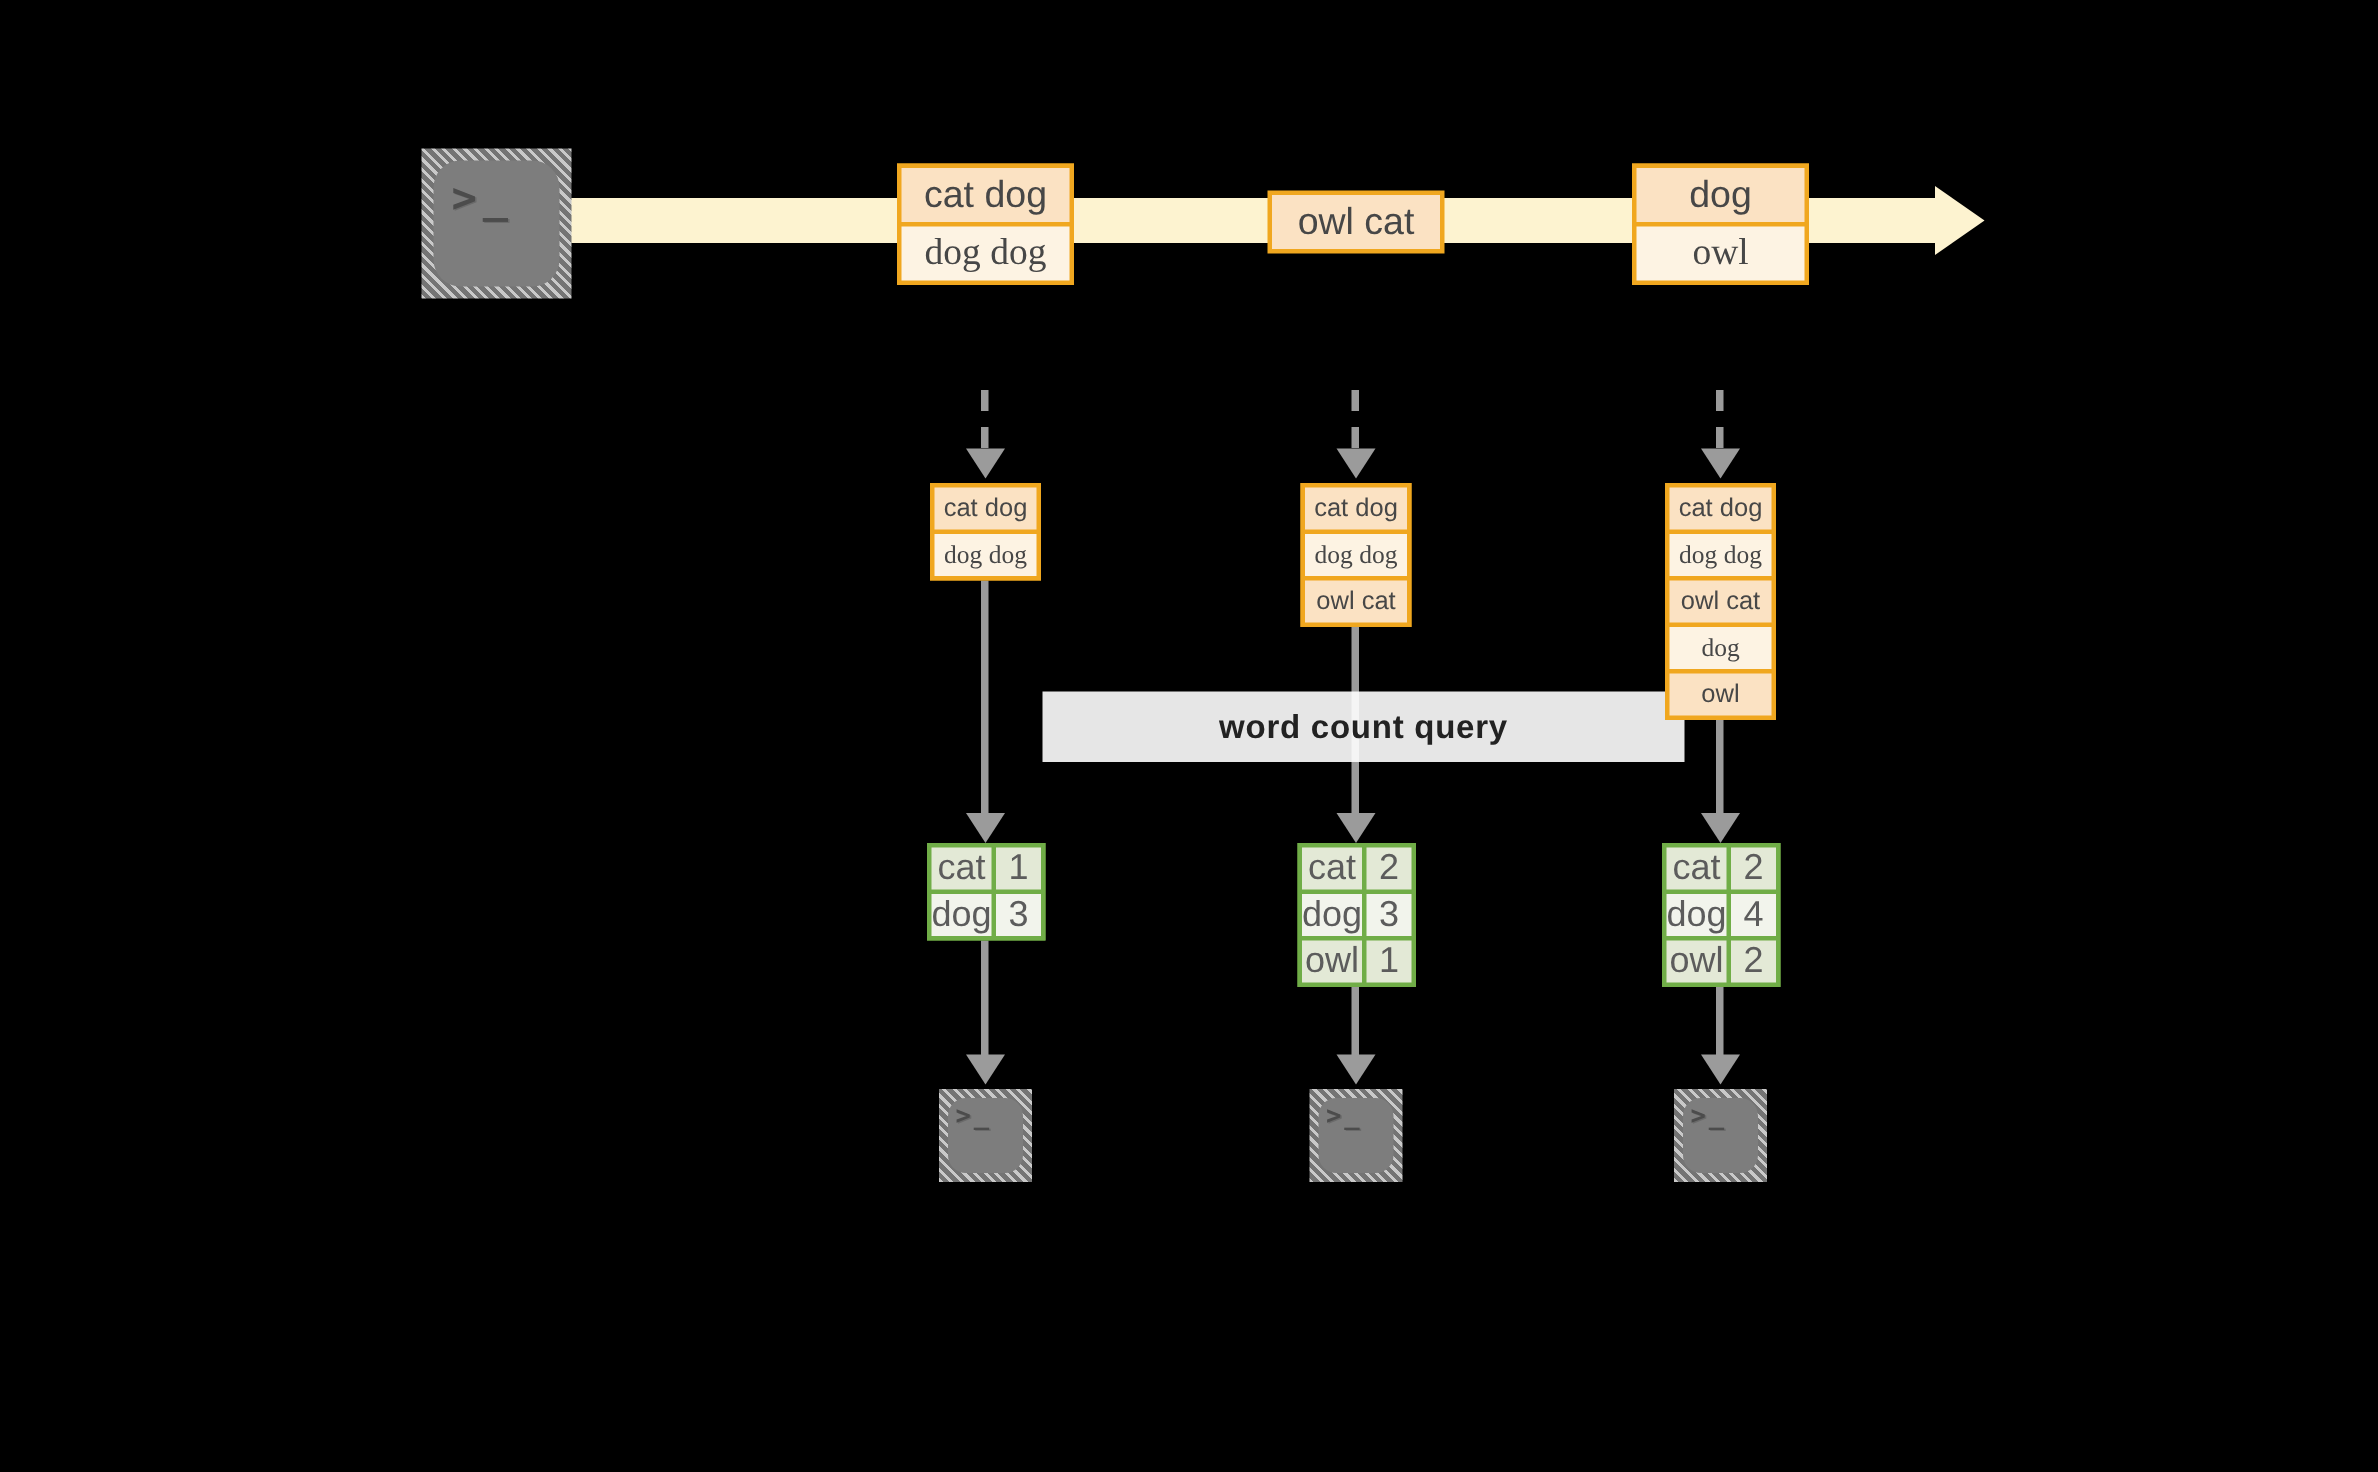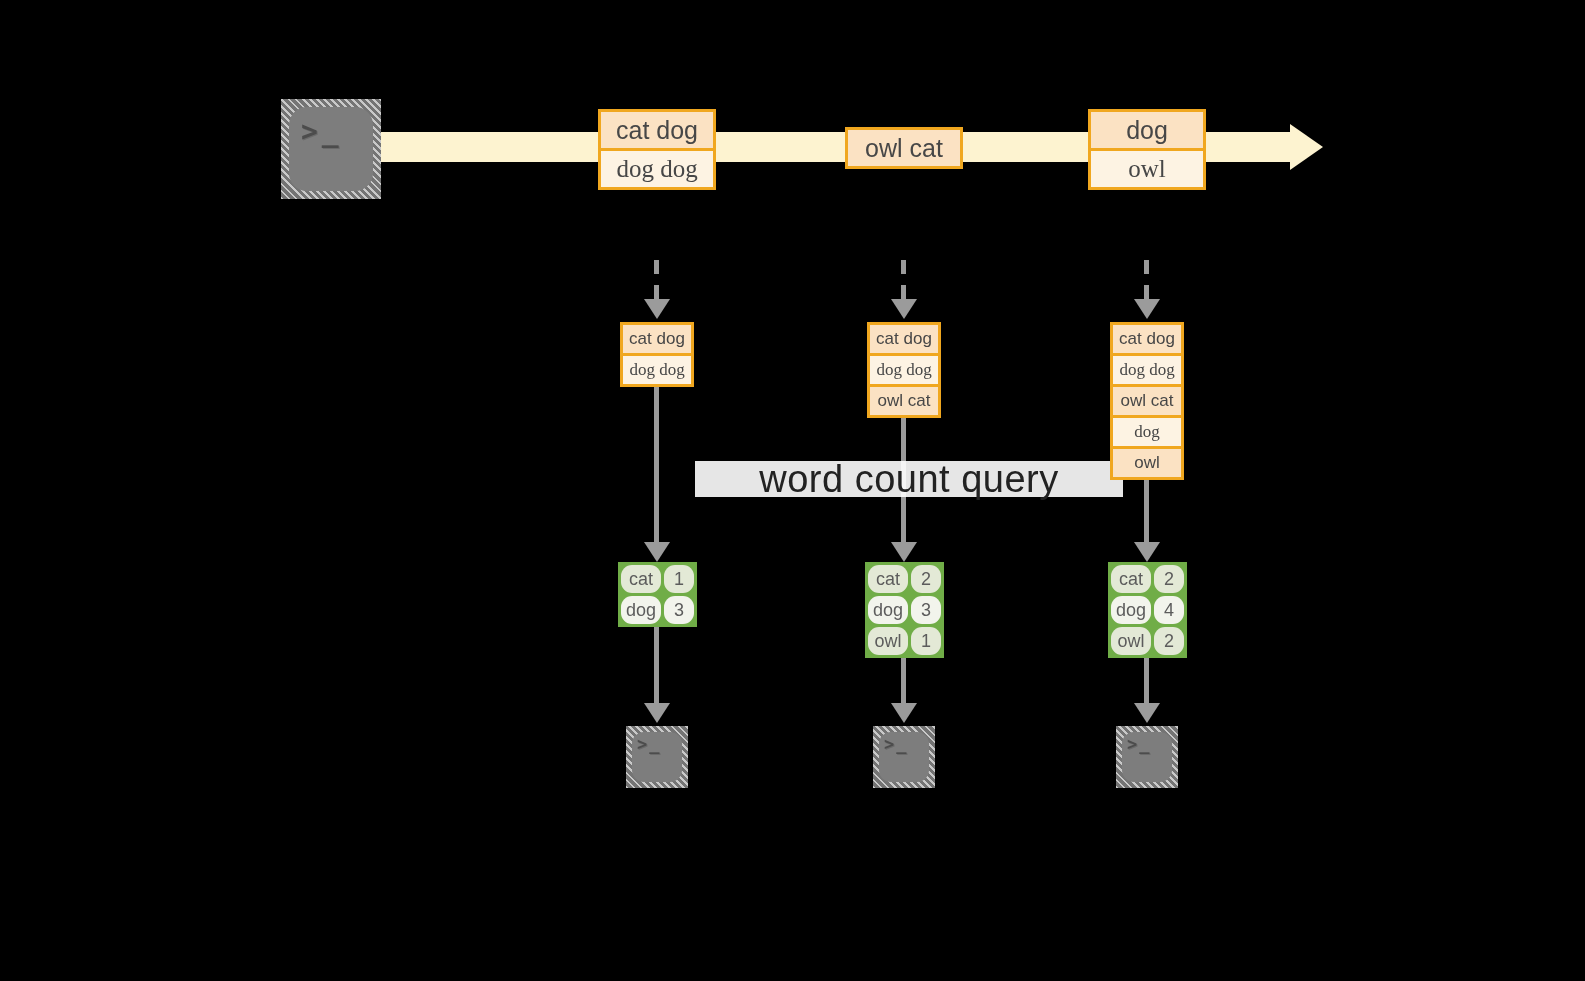--- a/index.html
+++ b/index.html
@@ -28,33 +28,33 @@
   .orow{display:flex;align-items:center;justify-content:center;color:#474747;}
   .event{width:112px;}
   .event .orow{height:36px;font-size:25px;}
   .stack{width:68px;}
   .stack .orow{height:28px;font-size:17px;}
   .fa{background:#fbe2c3;}
   .fb{background:#fdf3e3;font-family:Liberation Serif, serif;}
   
   .wtable{position:absolute;display:grid;grid-template-columns:40px 30px;gap:3px;
     border:3px solid #70ad47;background:#70ad47;z-index:6;}
-  .tcell{height:28px;display:flex;align-items:center;justify-content:center;font-size:18px;color:#5c5c5c;border-radius:11px;}
+  .tcell{height:28px;display:flex;align-items:center;justify-content:center;font-size:24px;color:#5c5c5c;}
   .ga{background:#e3e9d6;}
   .gb{background:#f2f4ec;}
   
   .vdash{position:absolute;width:5px;z-index:2;
     background:repeating-linear-gradient(to bottom,#9b9b9b 0 14px,transparent 14px 25px);}
   .vline{position:absolute;width:5px;background:#9b9b9b;z-index:2;}
   .head-down{position:absolute;width:0;height:0;z-index:2;
     border-left:13px solid transparent;border-right:13px solid transparent;border-top:20px solid #9b9b9b;}
   
-  .banner{position:absolute;left:695px;top:461px;width:428px;height:36px;z-index:4;
+  .banner{position:absolute;left:695px;top:461px;width:428px;height:47px;z-index:4;
     background:rgba(255,255,255,0.9);display:flex;align-items:center;justify-content:center;
-    font-size:38px;font-weight:400;color:#222;letter-spacing:0.5px;}
+    font-size:22px;font-weight:700;color:#222;letter-spacing:0.5px;}
 </style>
 </head>
 <body>
 
 <div class="stage">
 
   <div class="stream-band"></div>
   <div class="stream-head"></div>
 
   <div class="term term-big">

